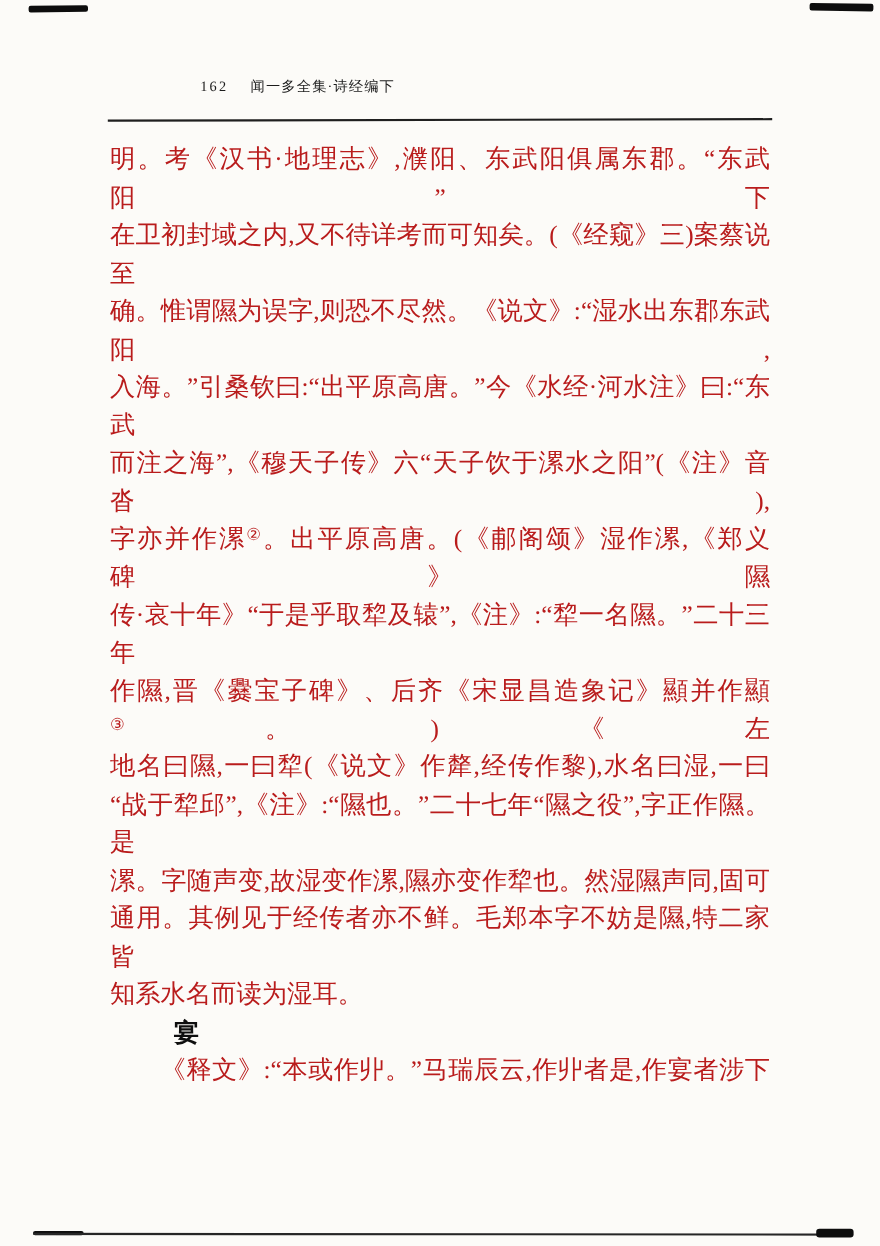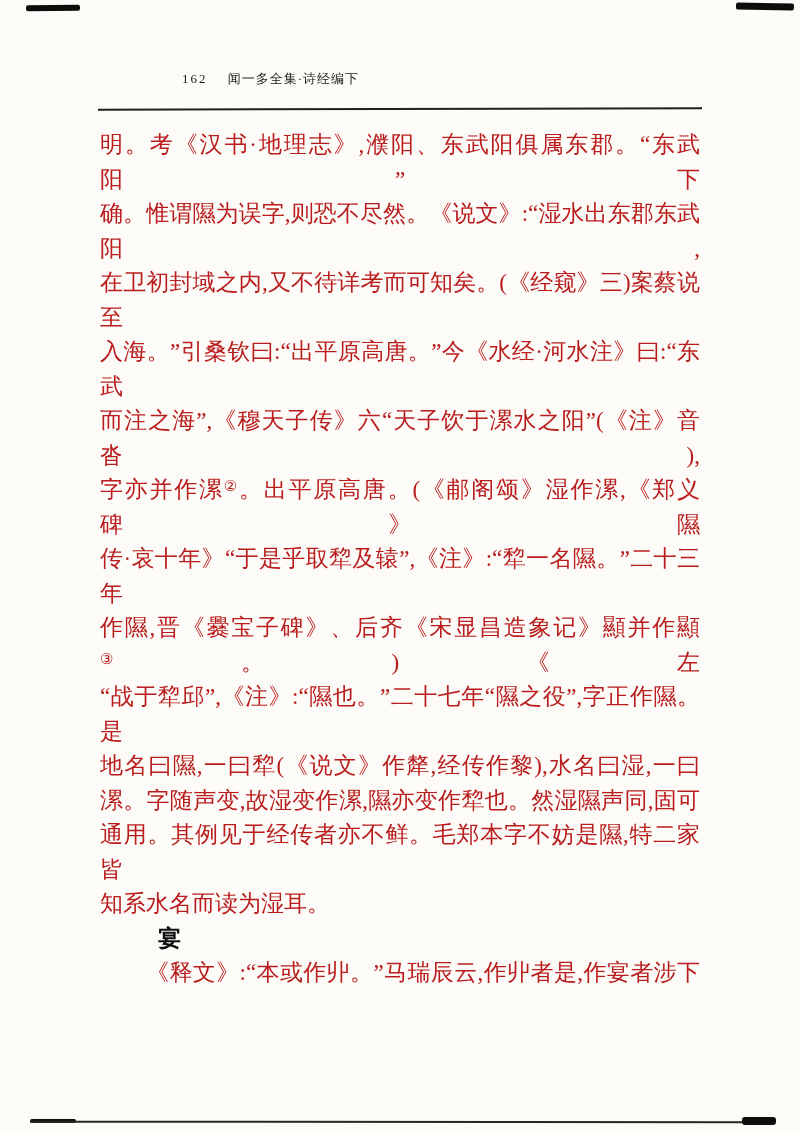--- a/index.html
+++ b/index.html
@@ -37,29 +37,29 @@
   <div class="artifact a-top-right"></div>
 
   <div class="header">
     <span class="pagenum">162</span>
     <span class="booktitle">闻一多全集·诗经编下</span>
   </div>
   <div class="rule"></div>
 
   <div class="body">
     <p class="line j">明。考《汉书·地理志》,濮阳、东武阳俱属东郡。“东武阳”下</p>
+    <p class="line j">在卫初封域之内,又不待详考而可知矣。(《经窥》三)案蔡说至</p>
     <p class="line j">确。惟谓隰为误字,则恐不尽然。《说文》:“湿水出东郡东武阳,</p>
-    <p class="line j">在卫初封域之内,又不待详考而可知矣。(《经窥》三)案蔡说至</p>
     <p class="line j">入海。”引桑钦曰:“出平原高唐。”今《水经·河水注》曰:“东武</p>
     <p class="line j">而注之海”,《穆天子传》六“天子饮于漯水之阳”(《注》音沓),</p>
     <p class="line j"><span>字亦并作漯</span><sup class="fn">②</sup><span>。出平原高唐。(《郙阁颂》湿作漯,《郑义碑》隰</span></p>
     <p class="line j">传·哀十年》“于是乎取犂及辕”,《注》:“犂一名隰。”二十三年</p>
     <p class="line j"><span>作隰,晋《爨宝子碑》、后齐《宋显昌造象记》顯并作顯</span><sup class="fn">③</sup><span>。)《左</span></p>
+    <p class="line j">地名曰隰,一曰犂(《说文》作犛,经传作黎),水名曰湿,一曰</p>
     <p class="line j">“战于犂邱”,《注》:“隰也。”二十七年“隰之役”,字正作隰。是</p>
-    <p class="line j">地名曰隰,一曰犂(《说文》作犛,经传作黎),水名曰湿,一曰</p>
     <p class="line j">漯。字随声变,故湿变作漯,隰亦变作犂也。然湿隰声同,固可</p>
     <p class="line j">通用。其例见于经传者亦不鲜。毛郑本字不妨是隰,特二家皆</p>
     <p class="line short">知系水名而读为湿耳。</p>
 
     <h3 class="heading">宴</h3>
     <p class="line j indent">《释文》:“本或作丱。”马瑞辰云,作丱者是,作宴者涉下</p>
 
   </div>
 
   <div class="artifact a-bottom-left"></div>

